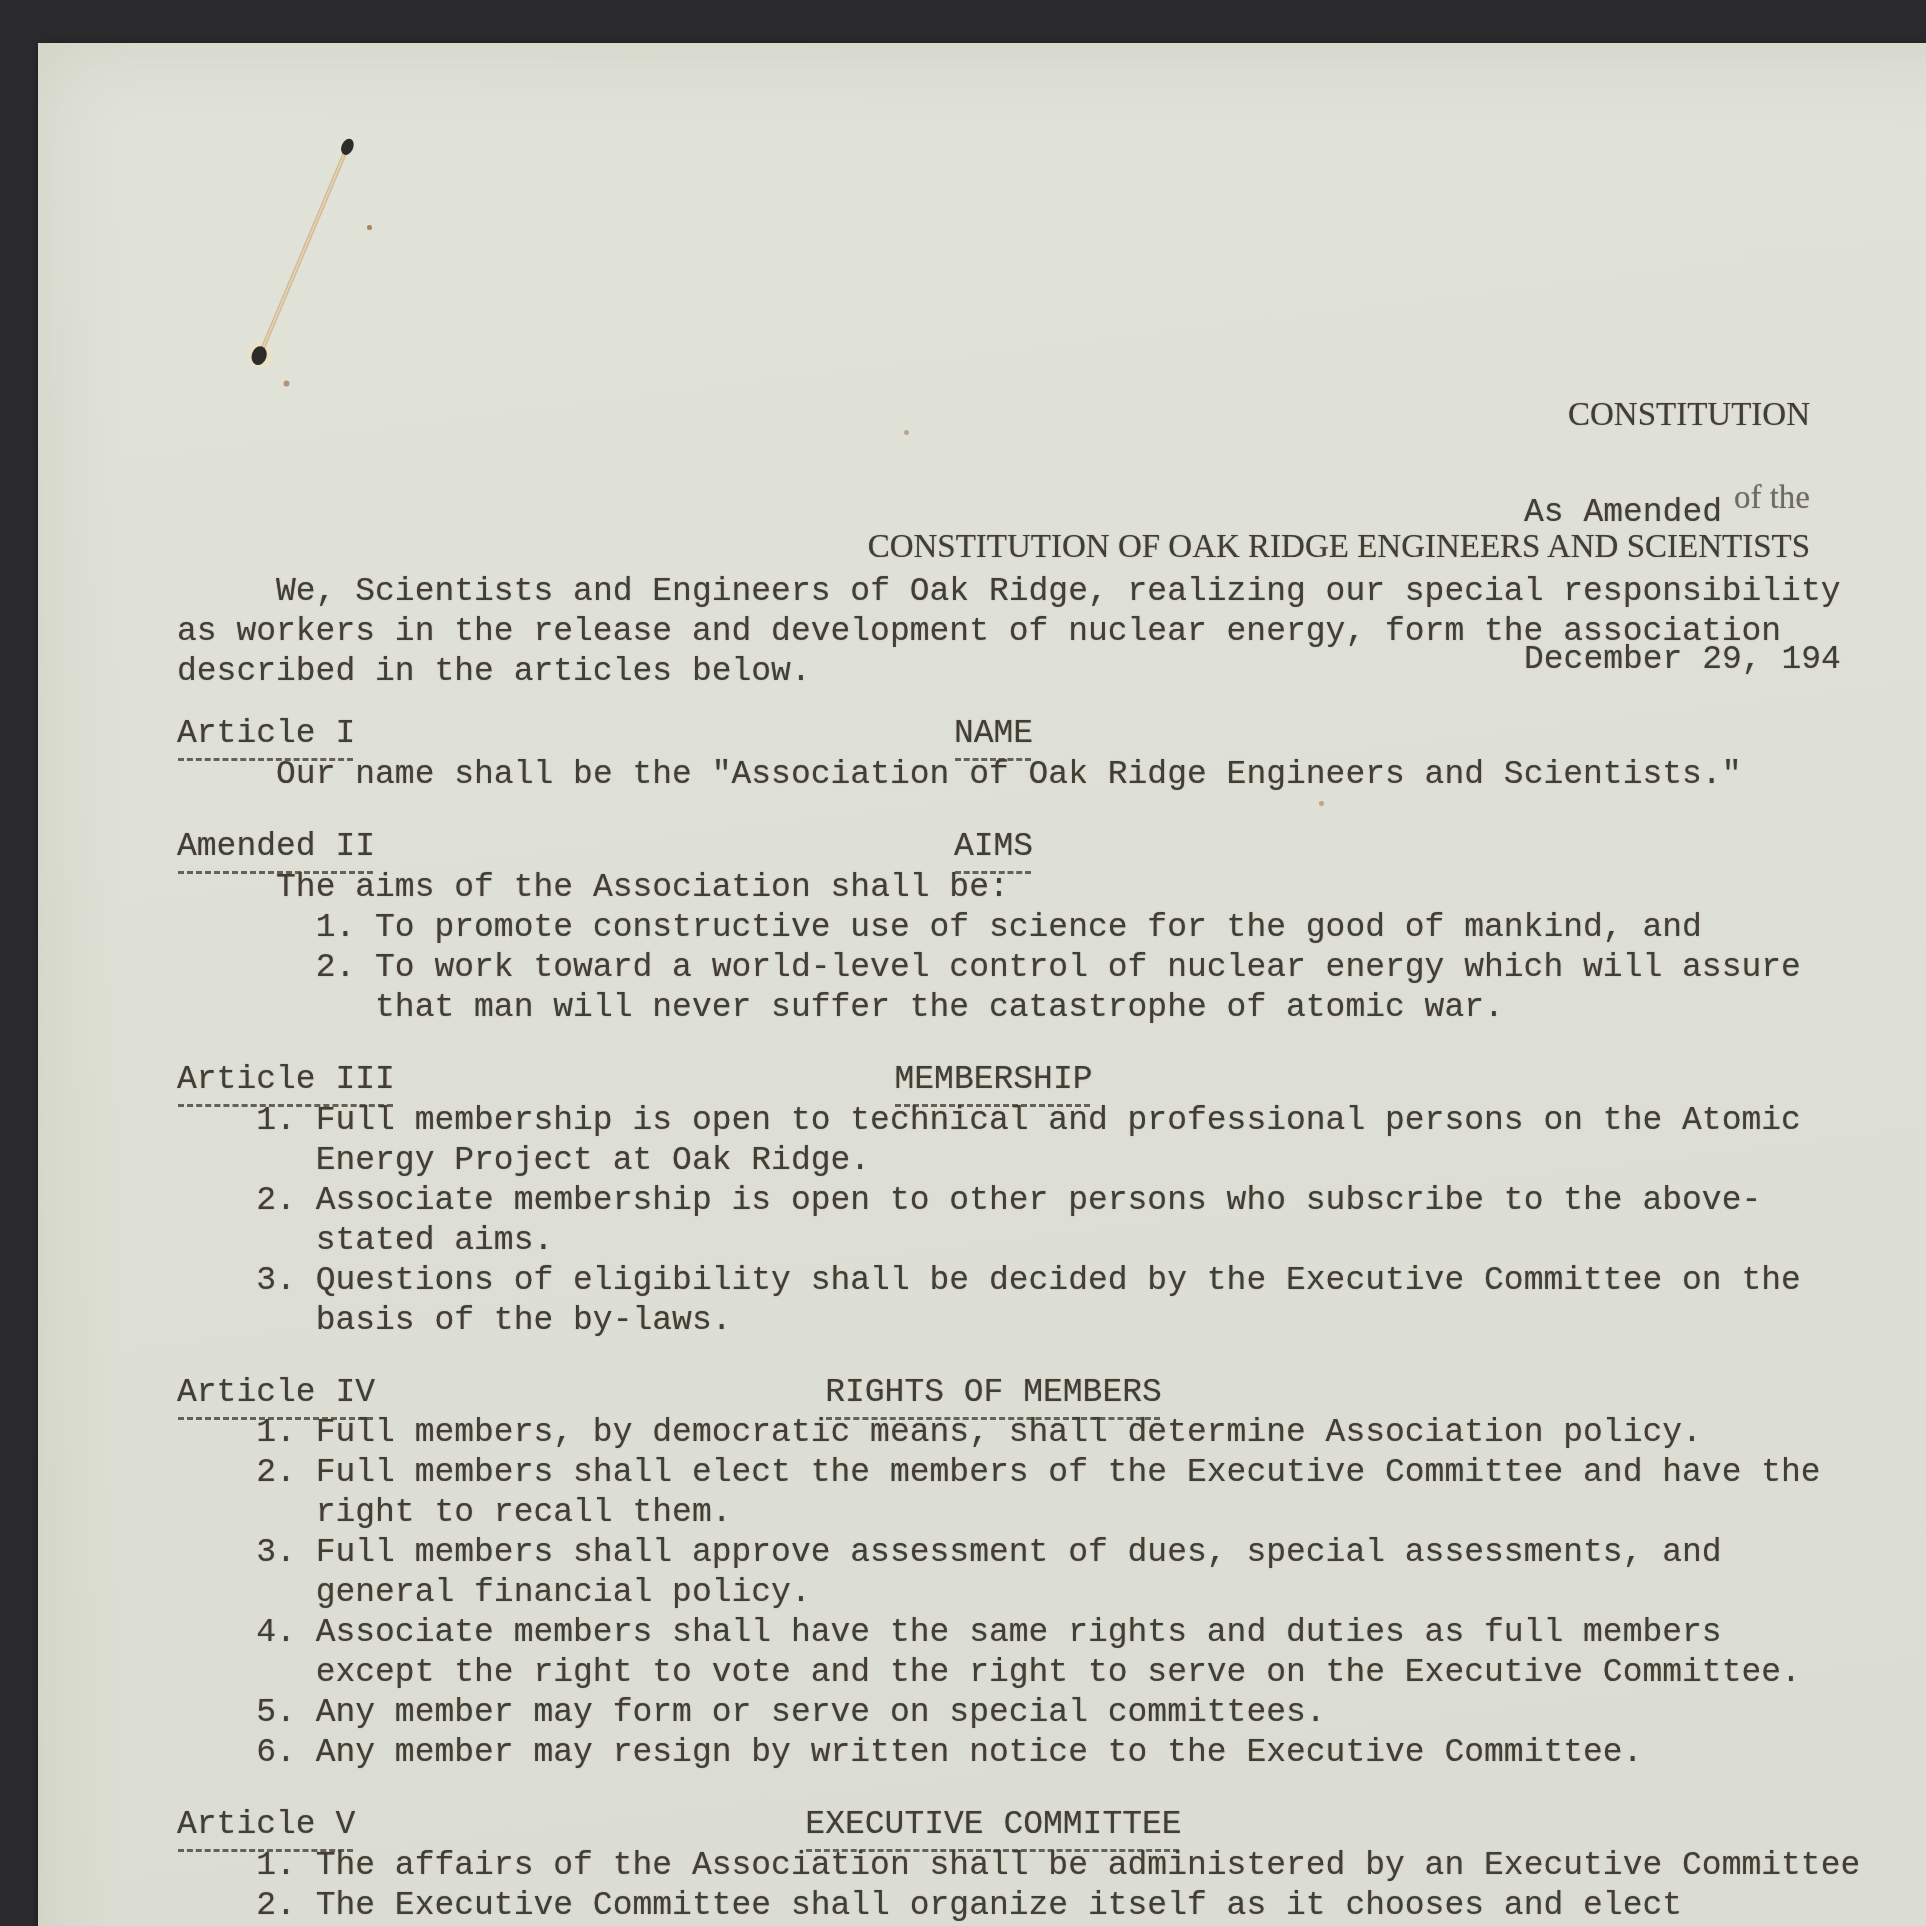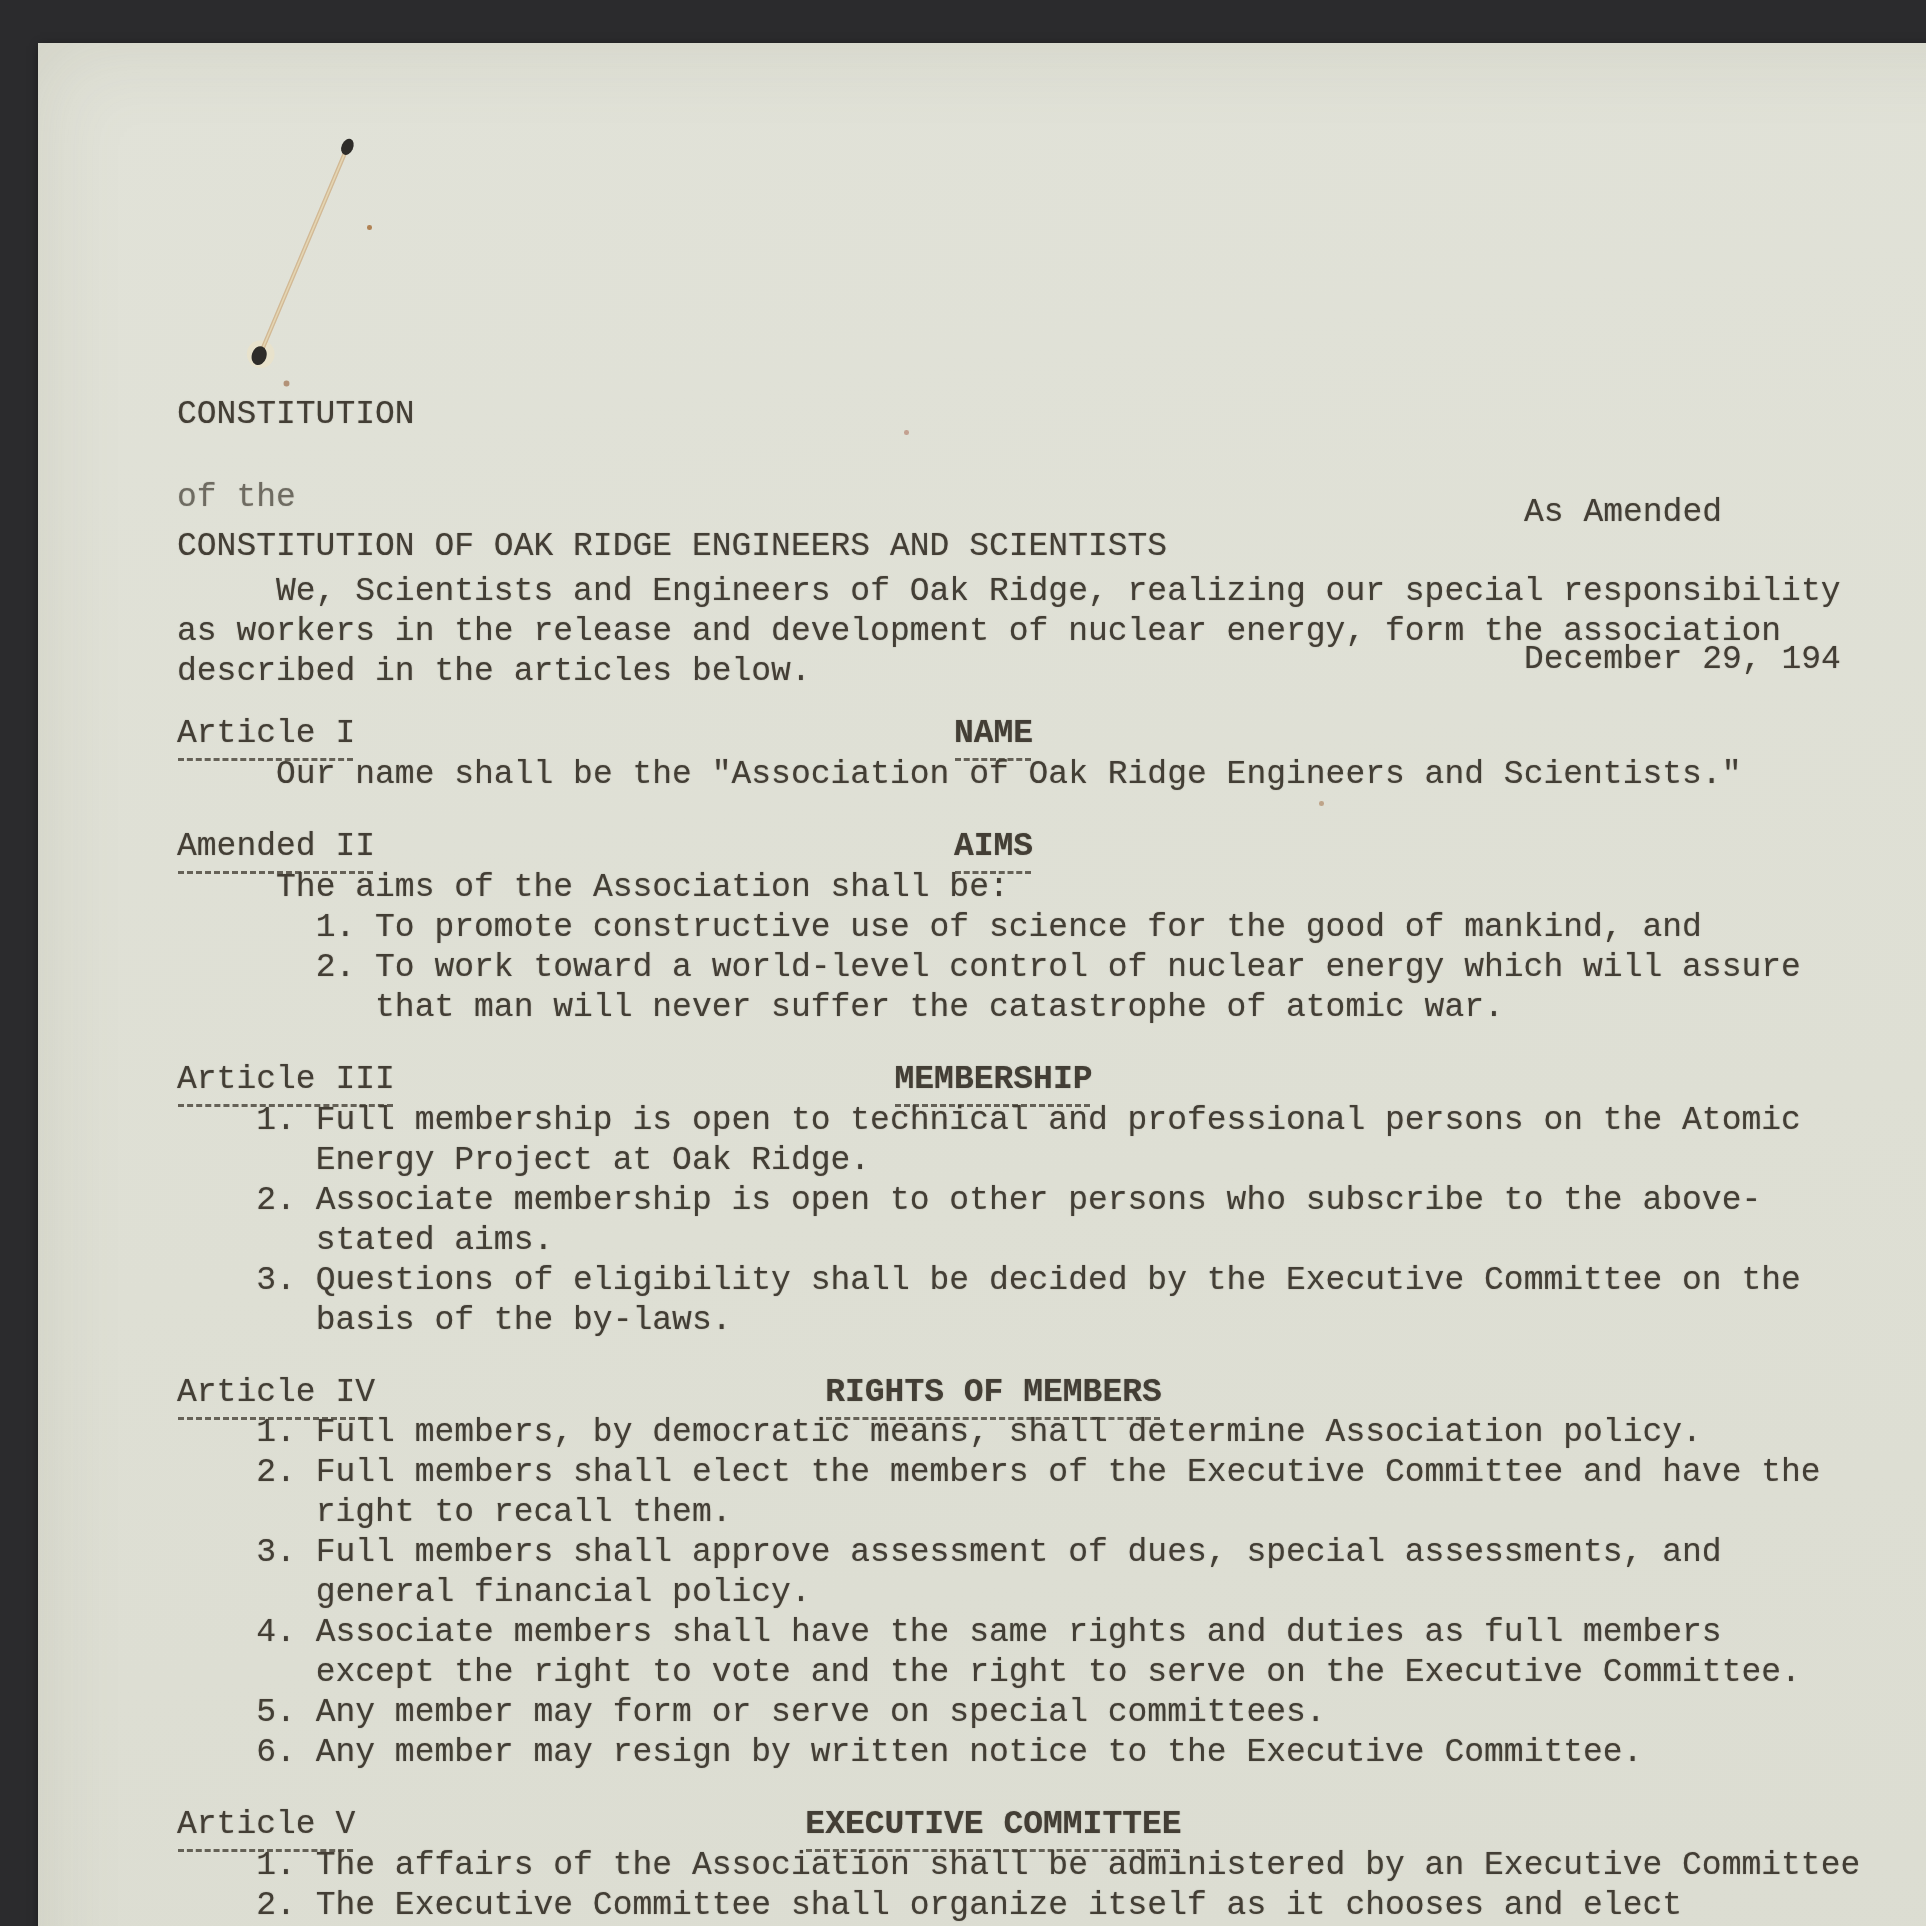--- a/index.html
+++ b/index.html
@@ -29,41 +29,40 @@
     padding-top: 347px;
     font-size: 33px;
     line-height: 40px;
     color: #433e35;
     text-shadow: 0 0 1.2px rgba(64, 58, 48, 0.48);
   }
   .body-text { white-space: pre-wrap; margin: 0; }
 
   
   .title-row { position: relative; height: 147px; margin-bottom: 35px; }
-  .title-block { width: 1633px; text-align: left; line-height: 49px; }
+  .title-block { width: 1633px; text-align: right; line-height: 49px; font-family: Liberation Serif, serif; }
   .t2 { opacity: 0.72; margin-top: 34px; }
   .amended {
     position: absolute;
     left: 1347px;
     top: 0;
     line-height: 49px;
     white-space: pre;
   }
 
   
   .article { margin-top: 32px; }
   .article.first { margin-top: 22.3px; }
   .art-head { position: relative; height: 40px; }
   .art-label { position: absolute; left: 0; top: 0; }
   .art-title-wrap {
     position: absolute;
     left: 0; top: 0;
     width: 1633px;
     text-align: center;
-    font-weight: bold;
   }
   .tw-u { display: inline-block; position: relative; }
   .tw-u::after {
     content: "";
     position: absolute;
     left: 0.8px;
     right: 2.3px;
     bottom: -7px;
     border-bottom: 3.5px dashed rgba(67, 61, 51, 0.78);
   }

